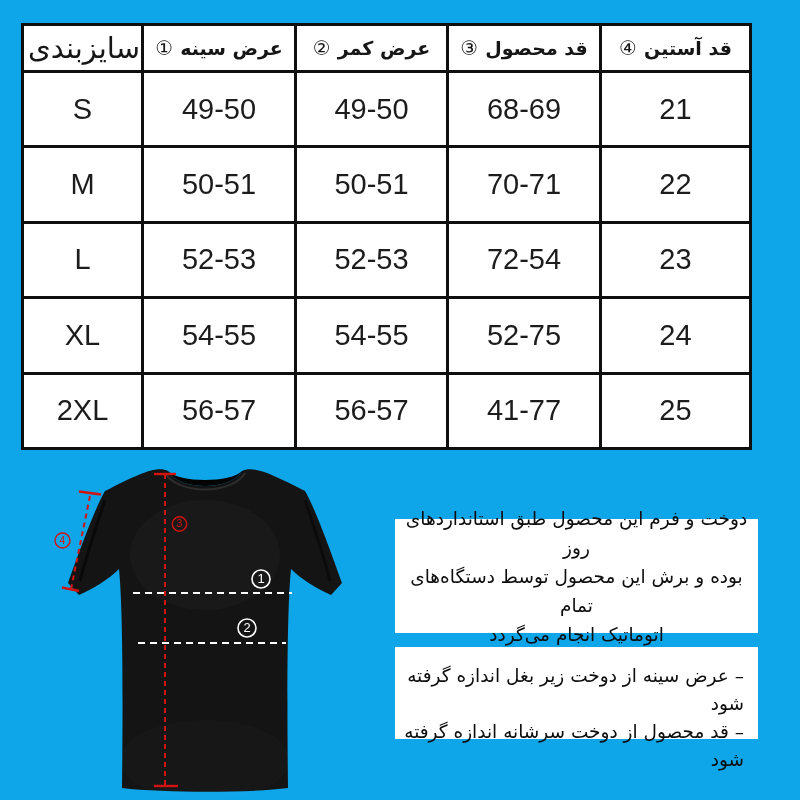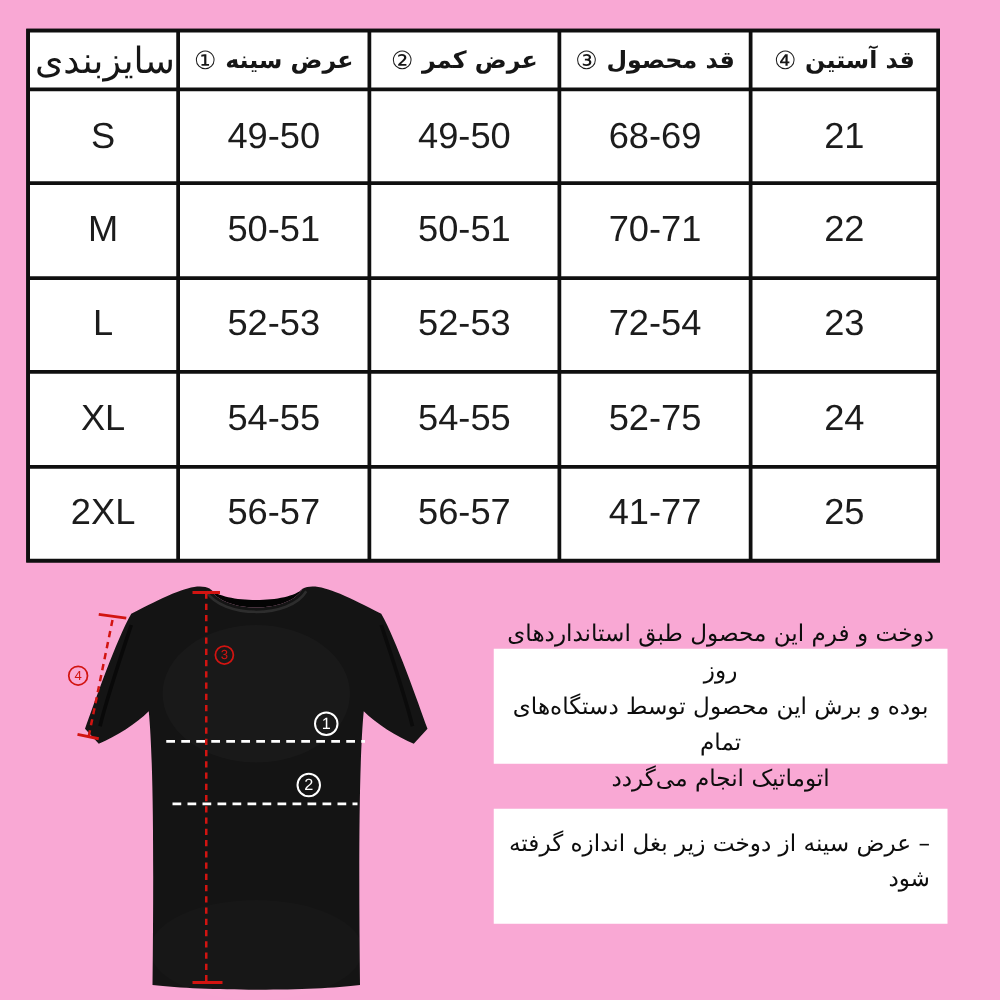--- a/index.html
+++ b/index.html
@@ -1,18 +1,18 @@
 <!DOCTYPE html>
 <html lang="fa"><head>
 <meta charset="utf-8">
 <style>
   html,body{margin:0;padding:0;}
   .page{
     position:relative;width:800px;height:800px;overflow:hidden;
-    background:#f9a8d4;
+    background:#0ea5e9;
     font-family:"DejaVu Sans","Liberation Sans",sans-serif;
   }
   
   .size-table{
     position:absolute;left:21px;top:23px;
     display:grid;
     grid-template-columns:117px 150px 149px 150px 147px;
     grid-template-rows:44px repeat(5,72.4px);
     gap:3px;background:#0f0f0f;border:3px solid #0f0f0f;
   }
@@ -43,21 +43,21 @@
     transform:scaleY(.74);transform-origin:center top;line-height:40px;
   }
   .logo-emblem{margin:0 1px 0 2px;}
   .brand-sub{
     margin-top:-6px;direction:rtl;font-size:14px;font-weight:700;
     letter-spacing:2.5px;word-spacing:5px;color:#1b1b1b;
   }
   
   .panel{position:absolute;left:395px;width:363px;background:#ffffff;box-sizing:border-box;}
   .panel-desc{
-    top:519px;height:92px;display:flex;flex-direction:column;justify-content:center;
+    top:519px;height:114px;display:flex;flex-direction:column;justify-content:center;
     direction:rtl;text-align:center;font-size:18.5px;line-height:29px;color:#0d0d0d;
   }
   .panel-notes{
     top:633px;height:92px;direction:rtl;text-align:right;
     padding:15px 14px 0 0;font-size:18.5px;line-height:28px;color:#0d0d0d;margin-top:14px;
   }
   
   .diagram{position:absolute;left:35px;top:460px;}
   .ann-text{font-family:"Liberation Sans",sans-serif;}
 </style>
@@ -179,15 +179,16 @@
 
 
   <div class="panel panel-desc">
     <div>دوخت و فرم این محصول طبق استانداردهای روز</div>
     <div>بوده و برش این محصول توسط دستگاه‌های تمام</div>
     <div>اتوماتیک انجام می‌گردد</div>
   </div>
 
   <div class="panel panel-notes">
     <div>– عرض سینه از دوخت زیر بغل اندازه گرفته شود</div>
+    <div>– قد محصول از دوخت سرشانه اندازه گرفته شود</div>
   </div>
 
 </div>
 
 </body></html>

